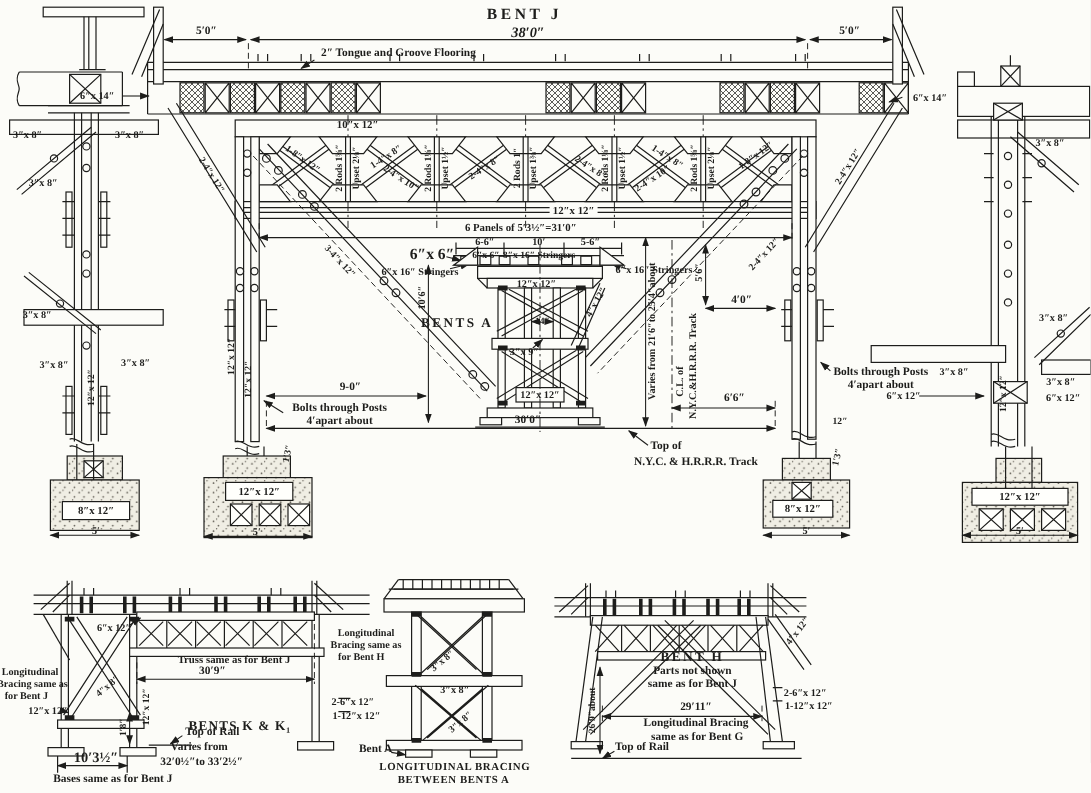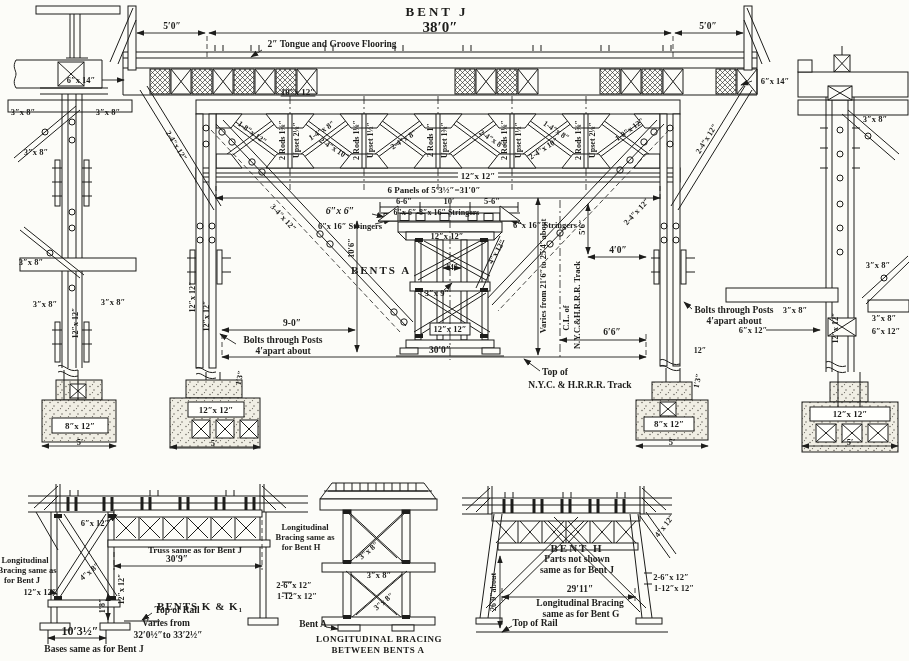--- a/index.html
+++ b/index.html
@@ -360,26 +360,26 @@
     <path class="dash" d="M502 588V602M635 588V602"></path>
     <path class="dim" d="M500 556V628"></path>
     <path class="s" d="M644 573H652M644 584H652"></path>
     <path class="ldr" d="M512 626L502 632"></path>
   </g>
 </svg>
 
 <div id="labels">
       <span class="lbl" style="left: 437px; top: 11px; font-size: 13px; color: rgb(29, 29, 27); letter-spacing: 3px; transform: translate(-50%, -50%) rotate(0deg);">BENT J</span>
       <span class="lbl" style="left: 172px; top: 27px; font-size: 9.5px; color: rgb(29, 29, 27); transform: translate(-50%, -50%) rotate(0deg);">5′0″</span>
-      <span class="lbl" style="left: 440px; top: 27px; font-size: 15px; color: rgb(29, 29, 27); transform: translate(-50%, -50%) rotate(0deg);">38′0″</span>
+      <span class="lbl" style="left: 440px; top: 27px; font-size: 12px; color: rgb(29, 29, 27); transform: translate(-50%, -50%) rotate(0deg); font-style: italic;">38′0″</span>
       <span class="lbl" style="left: 708px; top: 27px; font-size: 9.5px; color: rgb(29, 29, 27); transform: translate(-50%, -50%) rotate(0deg);">5′0″</span>
       <span class="lbl" style="left: 332px; top: 45px; font-size: 9.5px; color: rgb(29, 29, 27); transform: translate(-50%, -50%) rotate(0deg);">2″ Tongue and Groove Flooring</span>
       <span class="lbl" style="left: 81px; top: 80px; font-size: 8.5px; color: rgb(29, 29, 27); transform: translate(-50%, -50%) rotate(0deg);">6″x 14″</span>
       <span class="lbl" style="left: 775px; top: 81px; font-size: 8.5px; color: rgb(29, 29, 27); transform: translate(-50%, -50%) rotate(0deg);">6″x 14″</span>
-      <span class="lbl" style="left: 298px; top: 92px; font-size: 9px; color: rgb(29, 29, 27); transform: translate(-50%, -50%) rotate(0deg); text-decoration: underline;">10″x 12″</span>
+      <span class="lbl" style="left: 298px; top: 104px; font-size: 9px; color: rgb(29, 29, 27); transform: translate(-50%, -50%) rotate(0deg);">10″x 12″</span>
       <span class="lbl" style="left: 283px; top: 140px; font-size: 8px; color: rgb(29, 29, 27); transform: translate(-50%, -50%) rotate(-90deg);">2 Rods 1⅝″</span>
       <span class="lbl" style="left: 297px; top: 140px; font-size: 8px; color: rgb(29, 29, 27); transform: translate(-50%, -50%) rotate(-90deg);">Upset 2⅛″</span>
       <span class="lbl" style="left: 357px; top: 140px; font-size: 8px; color: rgb(29, 29, 27); transform: translate(-50%, -50%) rotate(-90deg);">2 Rods 1⅛″</span>
       <span class="lbl" style="left: 371px; top: 140px; font-size: 8px; color: rgb(29, 29, 27); transform: translate(-50%, -50%) rotate(-90deg);">Upset 1½″</span>
       <span class="lbl" style="left: 431px; top: 140px; font-size: 8px; color: rgb(29, 29, 27); transform: translate(-50%, -50%) rotate(-90deg);">2 Rods 1″</span>
       <span class="lbl" style="left: 445px; top: 140px; font-size: 8px; color: rgb(29, 29, 27); transform: translate(-50%, -50%) rotate(-90deg);">Upset 1⅜″</span>
       <span class="lbl" style="left: 505px; top: 140px; font-size: 8px; color: rgb(29, 29, 27); transform: translate(-50%, -50%) rotate(-90deg);">2 Rods 1⅛″</span>
       <span class="lbl" style="left: 519px; top: 140px; font-size: 8px; color: rgb(29, 29, 27); transform: translate(-50%, -50%) rotate(-90deg);">Upset 1½″</span>
       <span class="lbl" style="left: 579px; top: 140px; font-size: 8px; color: rgb(29, 29, 27); transform: translate(-50%, -50%) rotate(-90deg);">2 Rods 1⅝″</span>
       <span class="lbl" style="left: 593px; top: 140px; font-size: 8px; color: rgb(29, 29, 27); transform: translate(-50%, -50%) rotate(-90deg);">Upset 2⅛″</span>
@@ -394,21 +394,21 @@
       <span class="lbl" style="left: 176px; top: 146px; font-size: 8px; color: rgb(29, 29, 27); transform: translate(-50%, -50%) rotate(58deg);">2-4″x 12″</span>
       <span class="lbl" style="left: 707px; top: 139px; font-size: 8px; color: rgb(29, 29, 27); transform: translate(-50%, -50%) rotate(-58deg);">2-4″x 12″</span>
       <span class="lbl" style="left: 283px; top: 218px; font-size: 8px; color: rgb(29, 29, 27); transform: translate(-50%, -50%) rotate(47deg);">3-4″x 12″</span>
       <span class="lbl" style="left: 637px; top: 212px; font-size: 8px; color: rgb(29, 29, 27); transform: translate(-50%, -50%) rotate(-47deg);">2-4″x 12″</span>
       <span class="lbl" style="left: 478px; top: 176px; font-size: 9px; color: rgb(29, 29, 27); transform: translate(-50%, -50%) rotate(0deg);">12″x 12″</span>
       <span class="lbl" style="left: 434px; top: 190px; font-size: 9px; color: rgb(29, 29, 27); transform: translate(-50%, -50%) rotate(0deg);">6 Panels of 5′3½″=31′0″</span>
       <span class="lbl" style="left: 404px; top: 201px; font-size: 8.5px; color: rgb(29, 29, 27); transform: translate(-50%, -50%) rotate(0deg);">6-6″</span>
       <span class="lbl" style="left: 449px; top: 201px; font-size: 8.5px; color: rgb(29, 29, 27); transform: translate(-50%, -50%) rotate(0deg);">10′</span>
       <span class="lbl" style="left: 492px; top: 201px; font-size: 8.5px; color: rgb(29, 29, 27); transform: translate(-50%, -50%) rotate(0deg);">5-6″</span>
       <span class="lbl" style="left: 424px; top: 213px; font-size: 8px; color: rgb(29, 29, 27); transform: translate(-50%, -50%) rotate(0deg); padding-left: 25px;">6″x 6″-8″x 16″ Stringers</span>
-      <span class="lbl" style="left: 340px; top: 211px; font-size: 10px; color: rgb(29, 29, 27); transform: translate(-50%, -50%) rotate(0deg); font-style: italic;">6″x 6″</span>
+      <span class="lbl" style="left: 360px; top: 211px; font-size: 13px; color: rgb(29, 29, 27); transform: translate(-50%, -50%) rotate(0deg);">6″x 6″</span>
       <span class="lbl" style="left: 350px; top: 226px; font-size: 8.5px; color: rgb(29, 29, 27); transform: translate(-50%, -50%) rotate(0deg);">6″x 16″ Stringers</span>
       <span class="lbl" style="left: 545px; top: 225px; font-size: 8.5px; color: rgb(29, 29, 27); transform: translate(-50%, -50%) rotate(0deg);">6″x 16″ Stringers</span>
       <span class="lbl" style="left: 351px; top: 248px; font-size: 8.5px; color: rgb(29, 29, 27); transform: translate(-50%, -50%) rotate(-90deg);">10′6″</span>
       <span class="lbl" style="left: 381px; top: 270px; font-size: 11px; color: rgb(29, 29, 27); letter-spacing: 2px; transform: translate(-50%, -50%) rotate(0deg);">BENTS A</span>
       <span class="lbl" style="left: 452px; top: 268px; font-size: 8px; color: rgb(29, 29, 27); transform: translate(-50%, -50%) rotate(0deg);">14″</span>
       <span class="lbl" style="left: 437px; top: 293px; font-size: 8.5px; color: rgb(29, 29, 27); transform: translate(-50%, -50%) rotate(0deg);">3″x 9″</span>
       <span class="lbl" style="left: 447px; top: 236px; font-size: 8.5px; color: rgb(29, 29, 27); transform: translate(-50%, -50%) rotate(0deg);">12″x 12″</span>
       <span class="lbl" style="left: 450px; top: 329px; font-size: 8.5px; color: rgb(29, 29, 27); transform: translate(-50%, -50%) rotate(0deg);">12″x 12″</span>
       <span class="lbl" style="left: 497px; top: 252px; font-size: 8px; color: rgb(29, 29, 27); transform: translate(-50%, -50%) rotate(-60deg);">4″x 12″</span>
       <span class="lbl" style="left: 292px; top: 324px; font-size: 9.5px; color: rgb(29, 29, 27); transform: translate(-50%, -50%) rotate(0deg);">9-0″</span>

